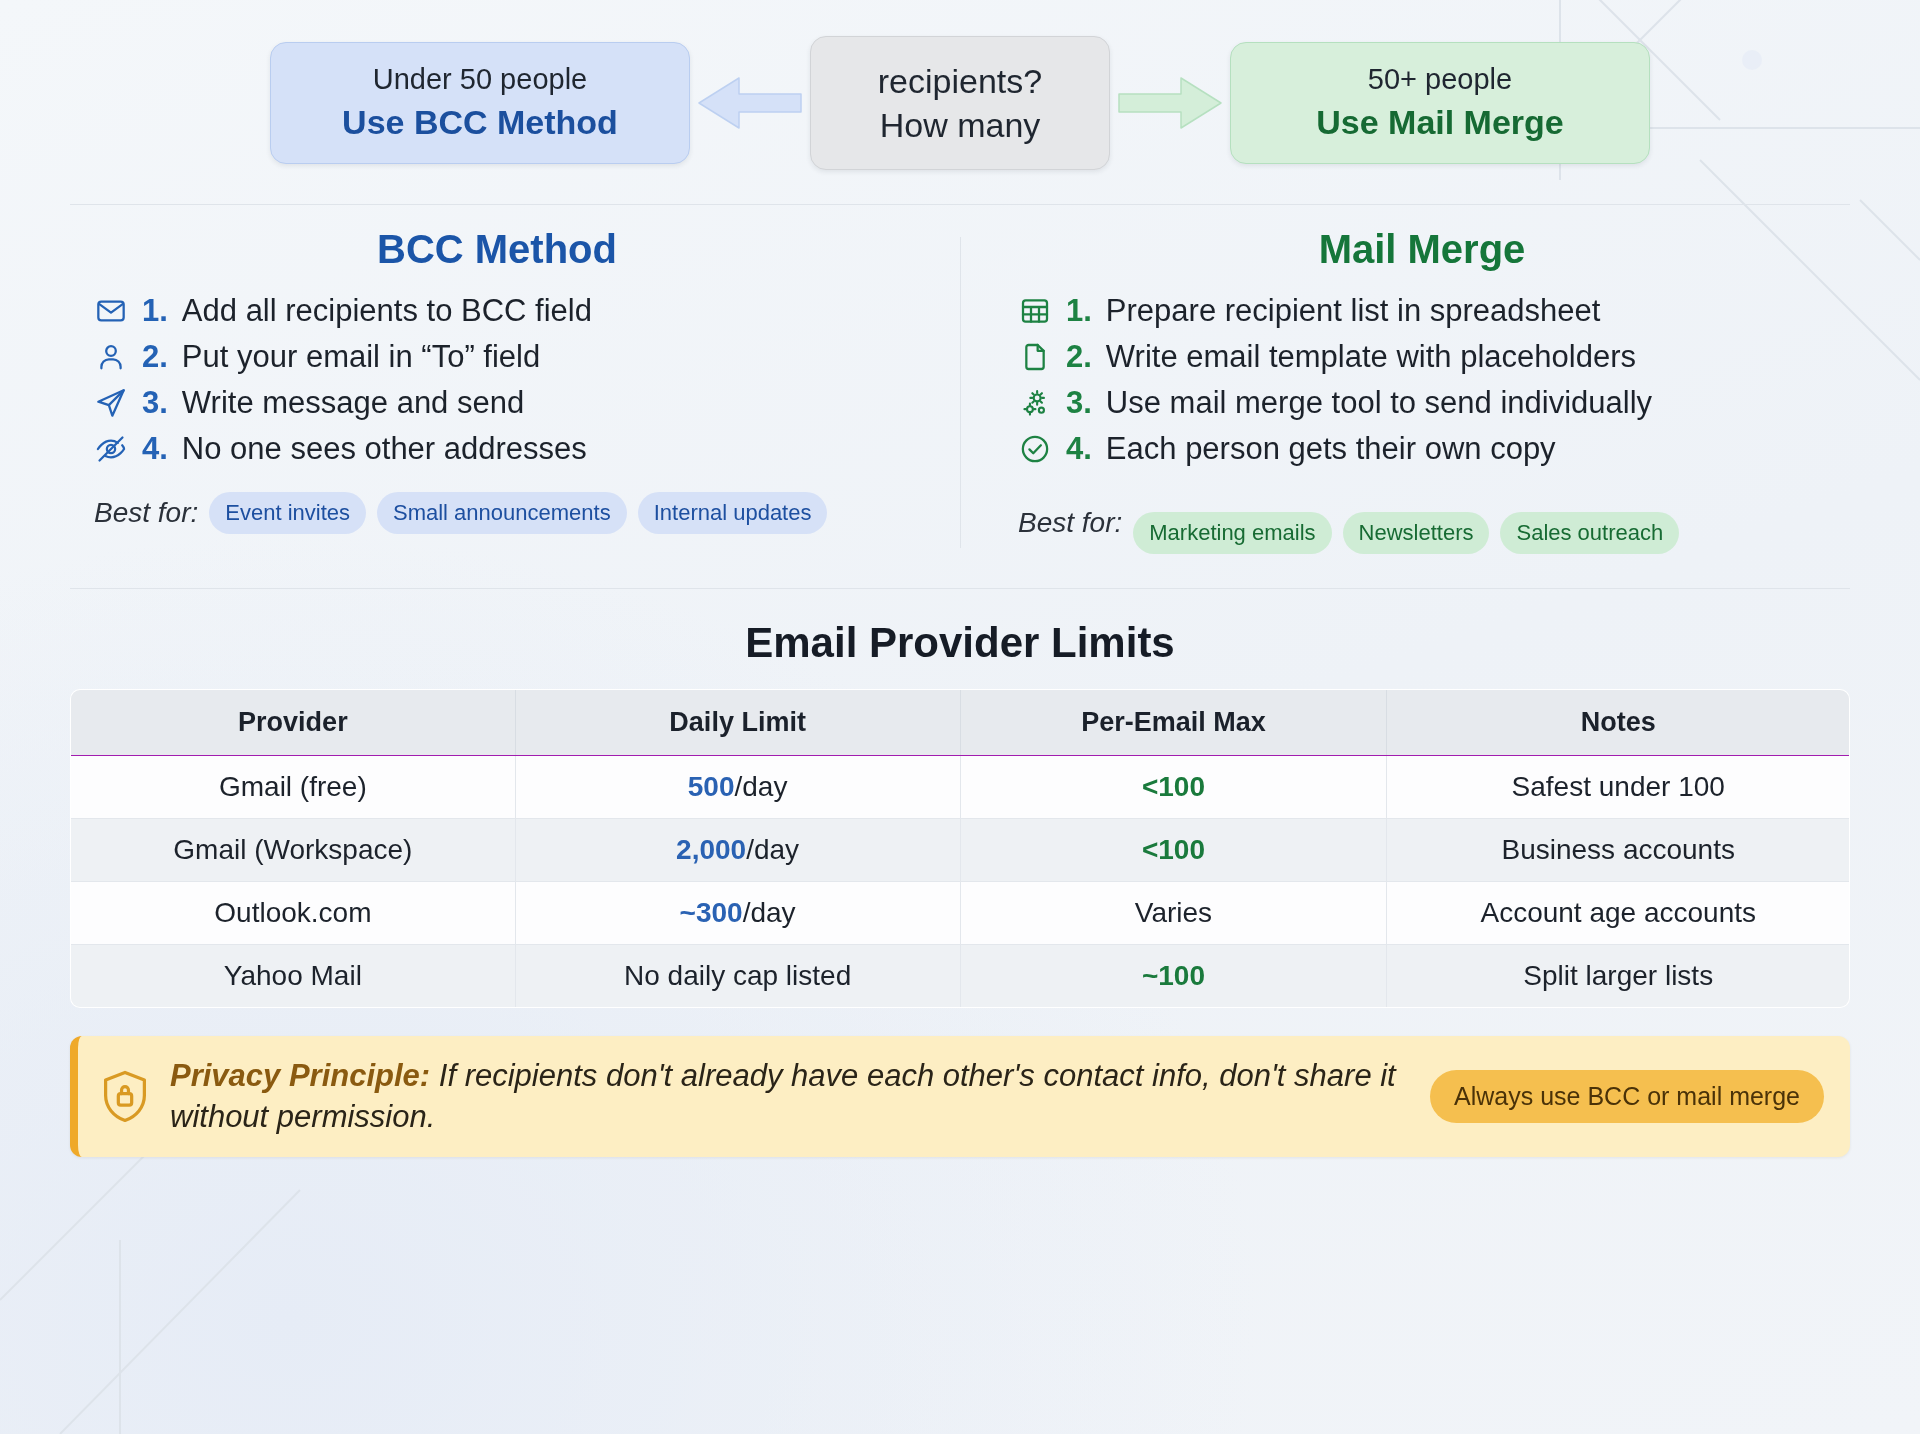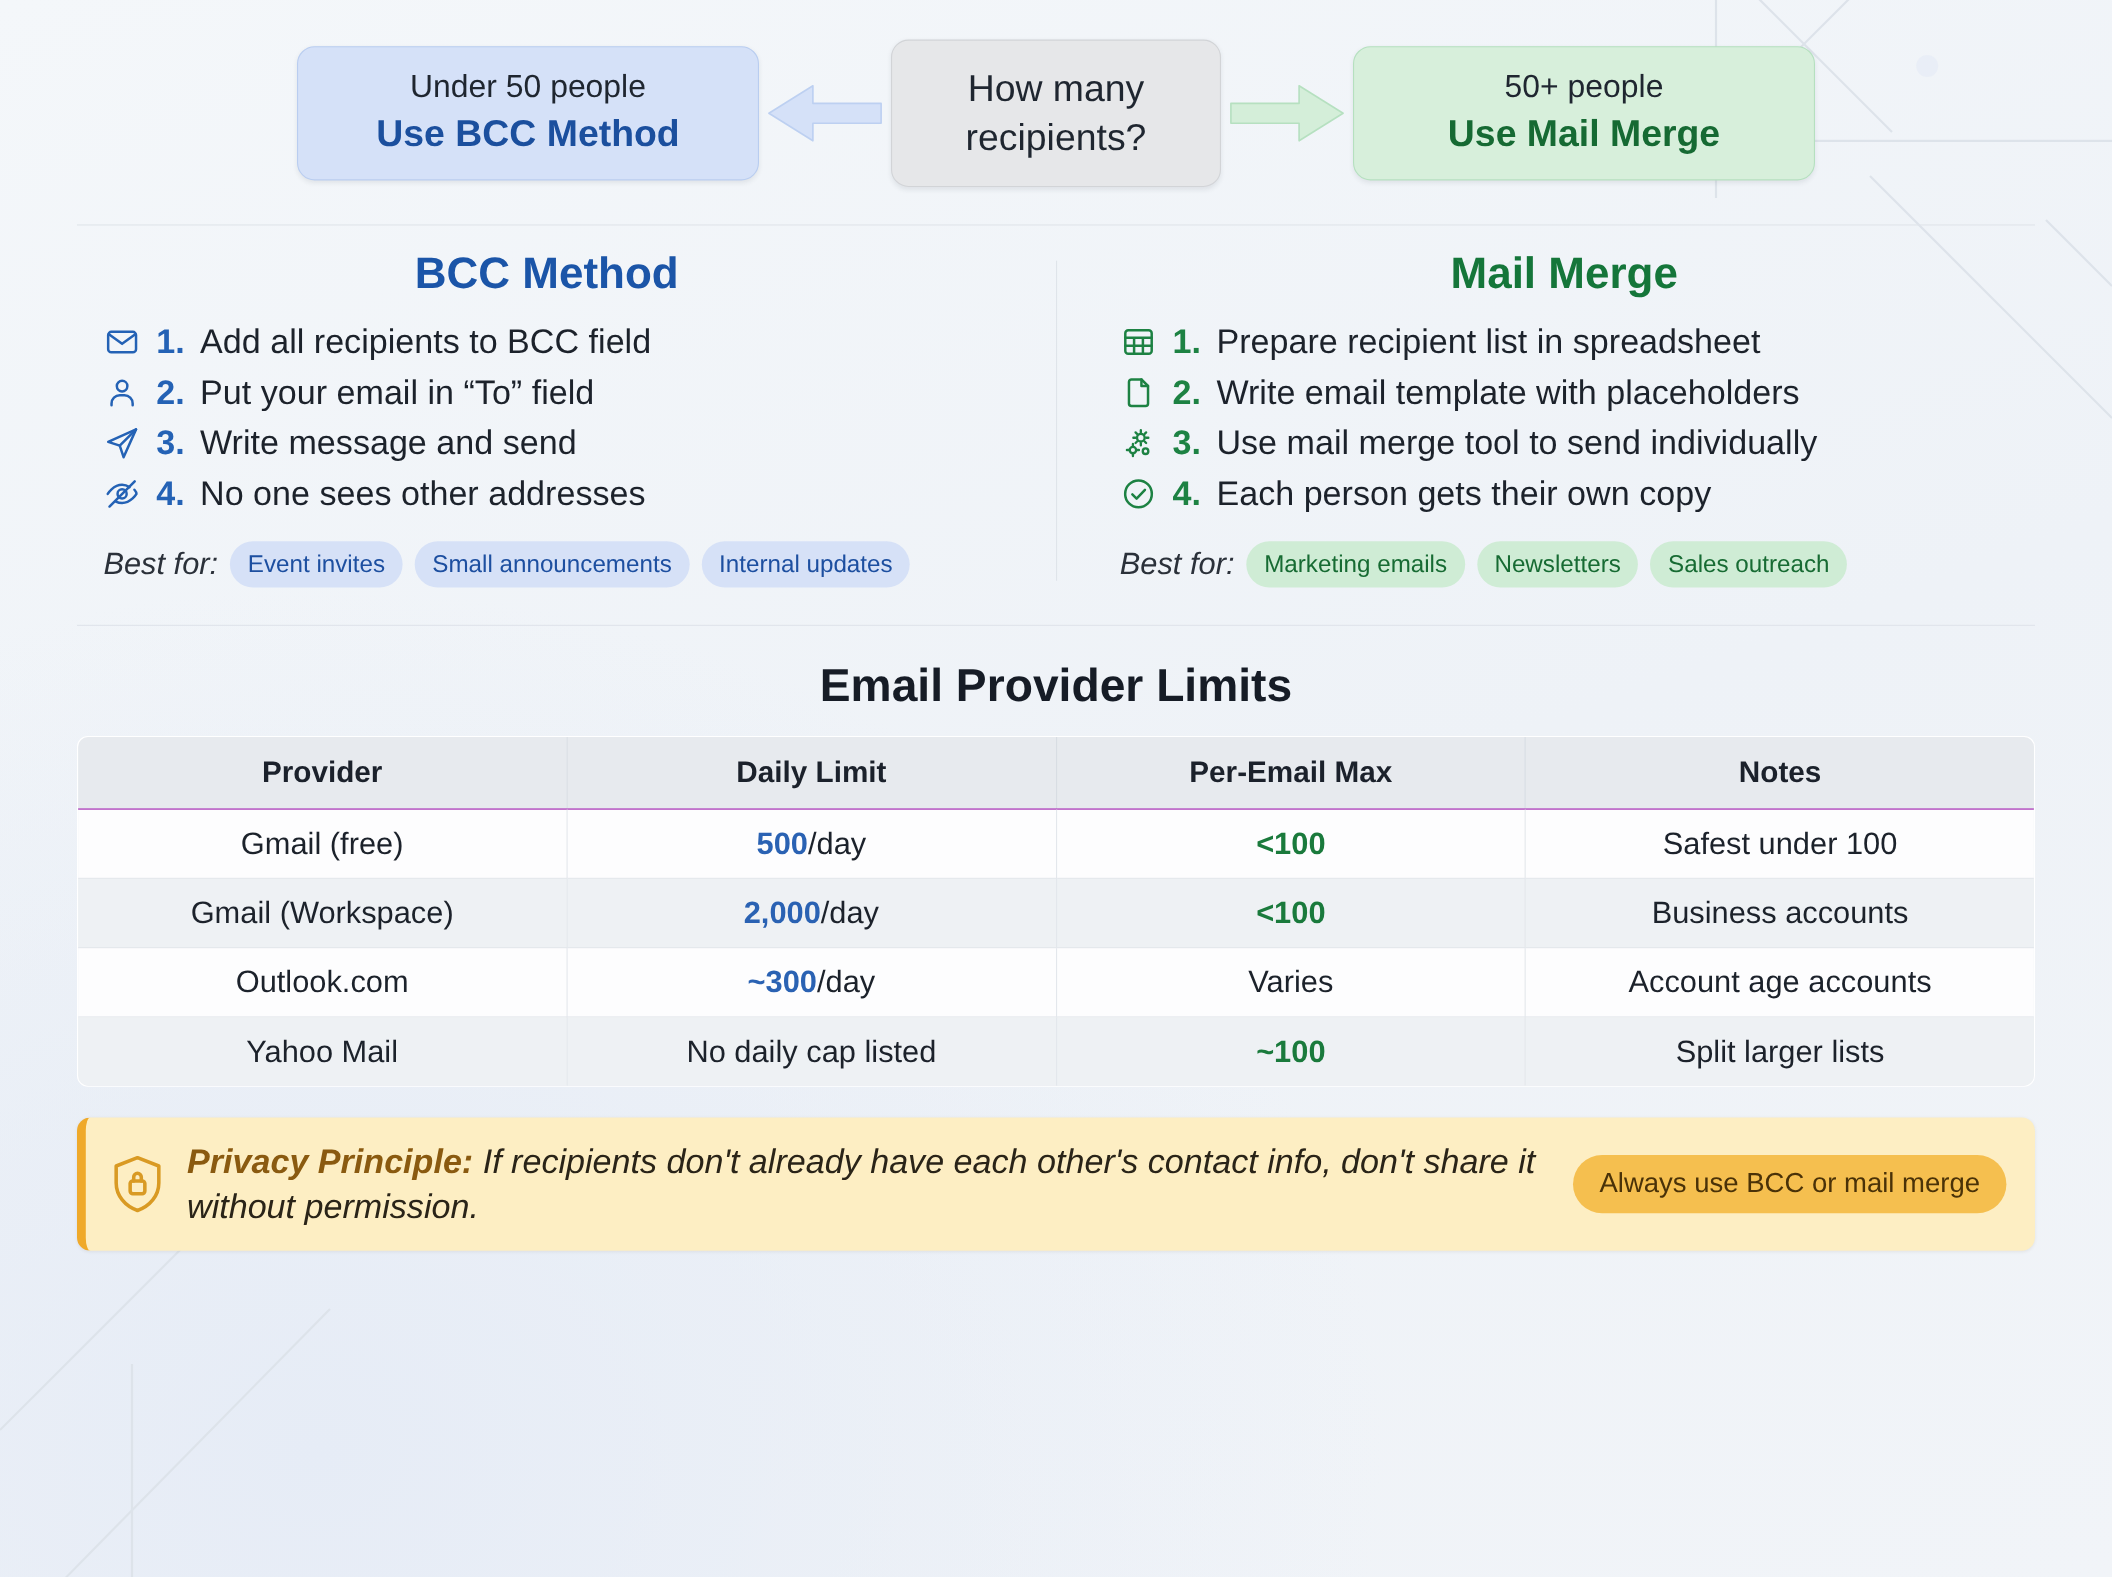--- a/index.html
+++ b/index.html
@@ -77,21 +77,21 @@
   .step .ico { width: 34px; height: 34px; flex: 0 0 34px; display: flex; align-items: center; justify-content: center; }
   .step .num { font-size: 31px; font-weight: bold; }
   .col.left .step .num { color: #2462b5; }
   .col.right .step .num { color: #1d8243; }
   .step .txt { font-size: 31px; color: #1c222b; }
 
   .bestfor { display: flex; align-items: center; gap: 11px; margin-top: 20px; }
   .bestfor .lbl { font-size: 28px; font-style: italic; color: #2b313a; font-weight: 500; }
   .chip { font-size: 22px; border-radius: 999px; padding: 8px 16px; white-space: nowrap; }
   .chip.blue { background: #d6e1f7; color: #1d4fa0; }
-  .chip.green { background: #cfecd5; color: #176b33; }
+  .chip.green { background: #cfecd5; color: #176b33; margin-top: 20px; }
 
   
   .tbl-title { text-align: center; font-size: 42px; font-weight: bold; color: #161c26; margin-top: 30px; }
   table.limits {
     width: 100%;
     border-collapse: collapse;
     margin-top: 22px;
     border: 1px solid #dde2e8;
     border-radius: 10px;
     overflow: hidden;
@@ -176,22 +176,22 @@
         <div class="bot">Use BCC Method</div>
       </div>
 
       <div class="arrow">
         <svg width="110" height="58" viewBox="0 0 110 58">
           <path d="M44 4 L44 20 L106 20 L106 38 L44 38 L44 54 L4 29 Z" fill="#d5e1f8" stroke="#bdd0f1" stroke-width="1.5" stroke-linejoin="round"></path>
         </svg>
       </div>
 
       <div class="dbox gray">
+        <div class="top">recipients?</div>
         <div class="top">How many</div>
-        <div class="top">recipients?</div>
       </div>
 
       <div class="arrow">
         <svg width="110" height="58" viewBox="0 0 110 58">
           <path d="M66 4 L66 20 L4 20 L4 38 L66 38 L66 54 L106 29 Z" fill="#d4eed9" stroke="#b6e0c0" stroke-width="1.5" stroke-linejoin="round"></path>
         </svg>
       </div>
 
       <div class="dbox green">
         <div class="top">50+ people</div>

